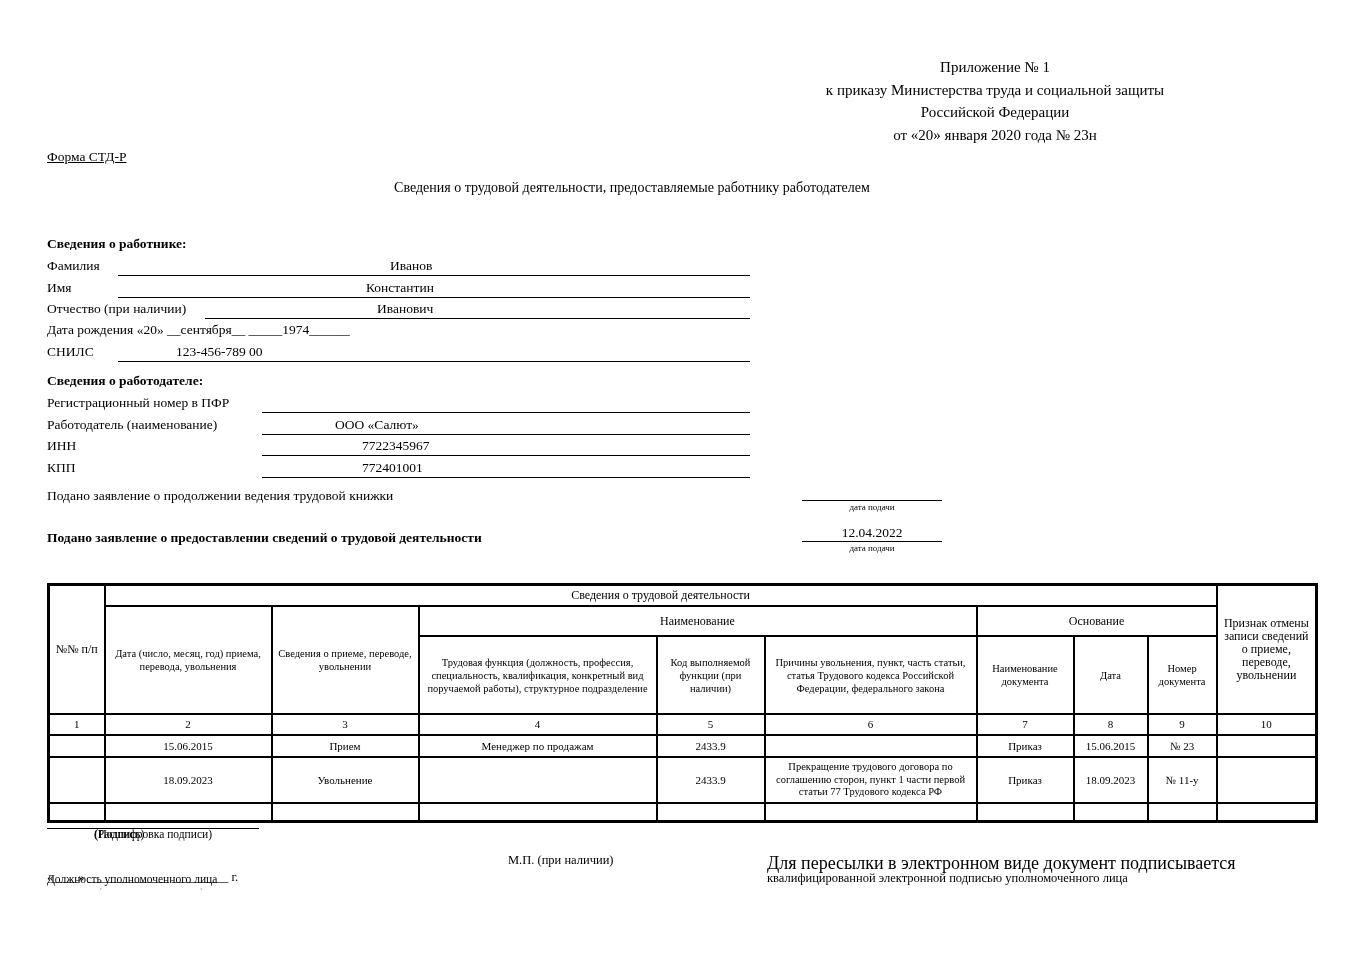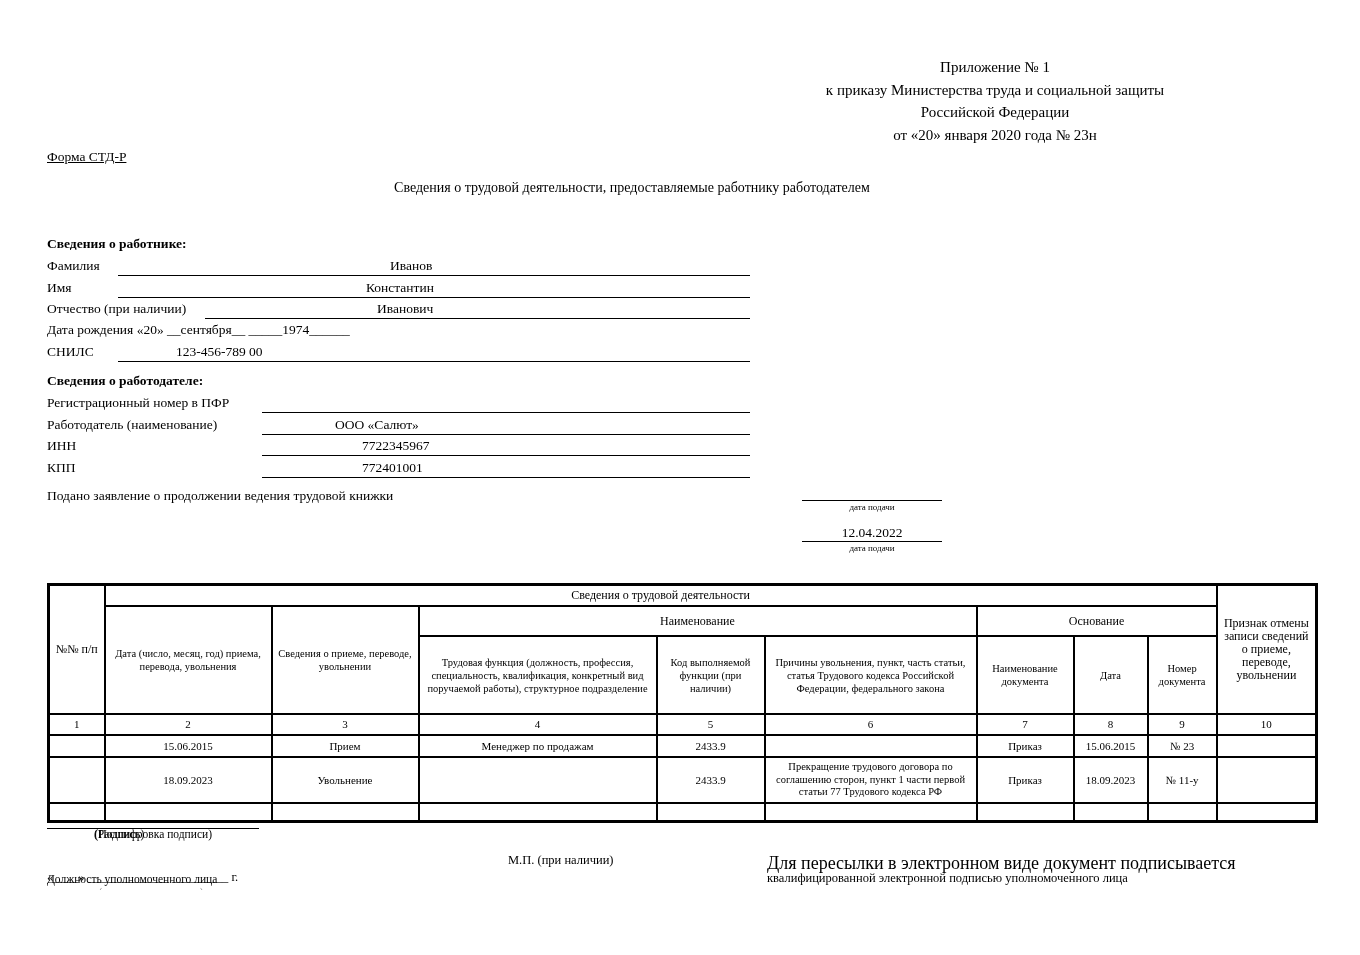--- a/index.html
+++ b/index.html
@@ -156,20 +156,21 @@
 
   <div class="statement">
     <span class="st-text">Подано заявление о продолжении ведения трудовой книжки</span>
     <div class="date-block">
       <div class="date-value"></div>
       <div class="date-hint">дата подачи</div>
     </div>
   </div>
 
   <div class="statement">
+    <span class="st-text bold">Подано заявление о предоставлении сведений о трудовой деятельности</span>
     <div class="date-block">
       <div class="date-value">12.04.2022</div>
       <div class="date-hint">дата подачи</div>
     </div>
   </div>
 
   <table class="emp">
     <colgroup>
       <col style="width:56px">
         <col style="width:167px">

